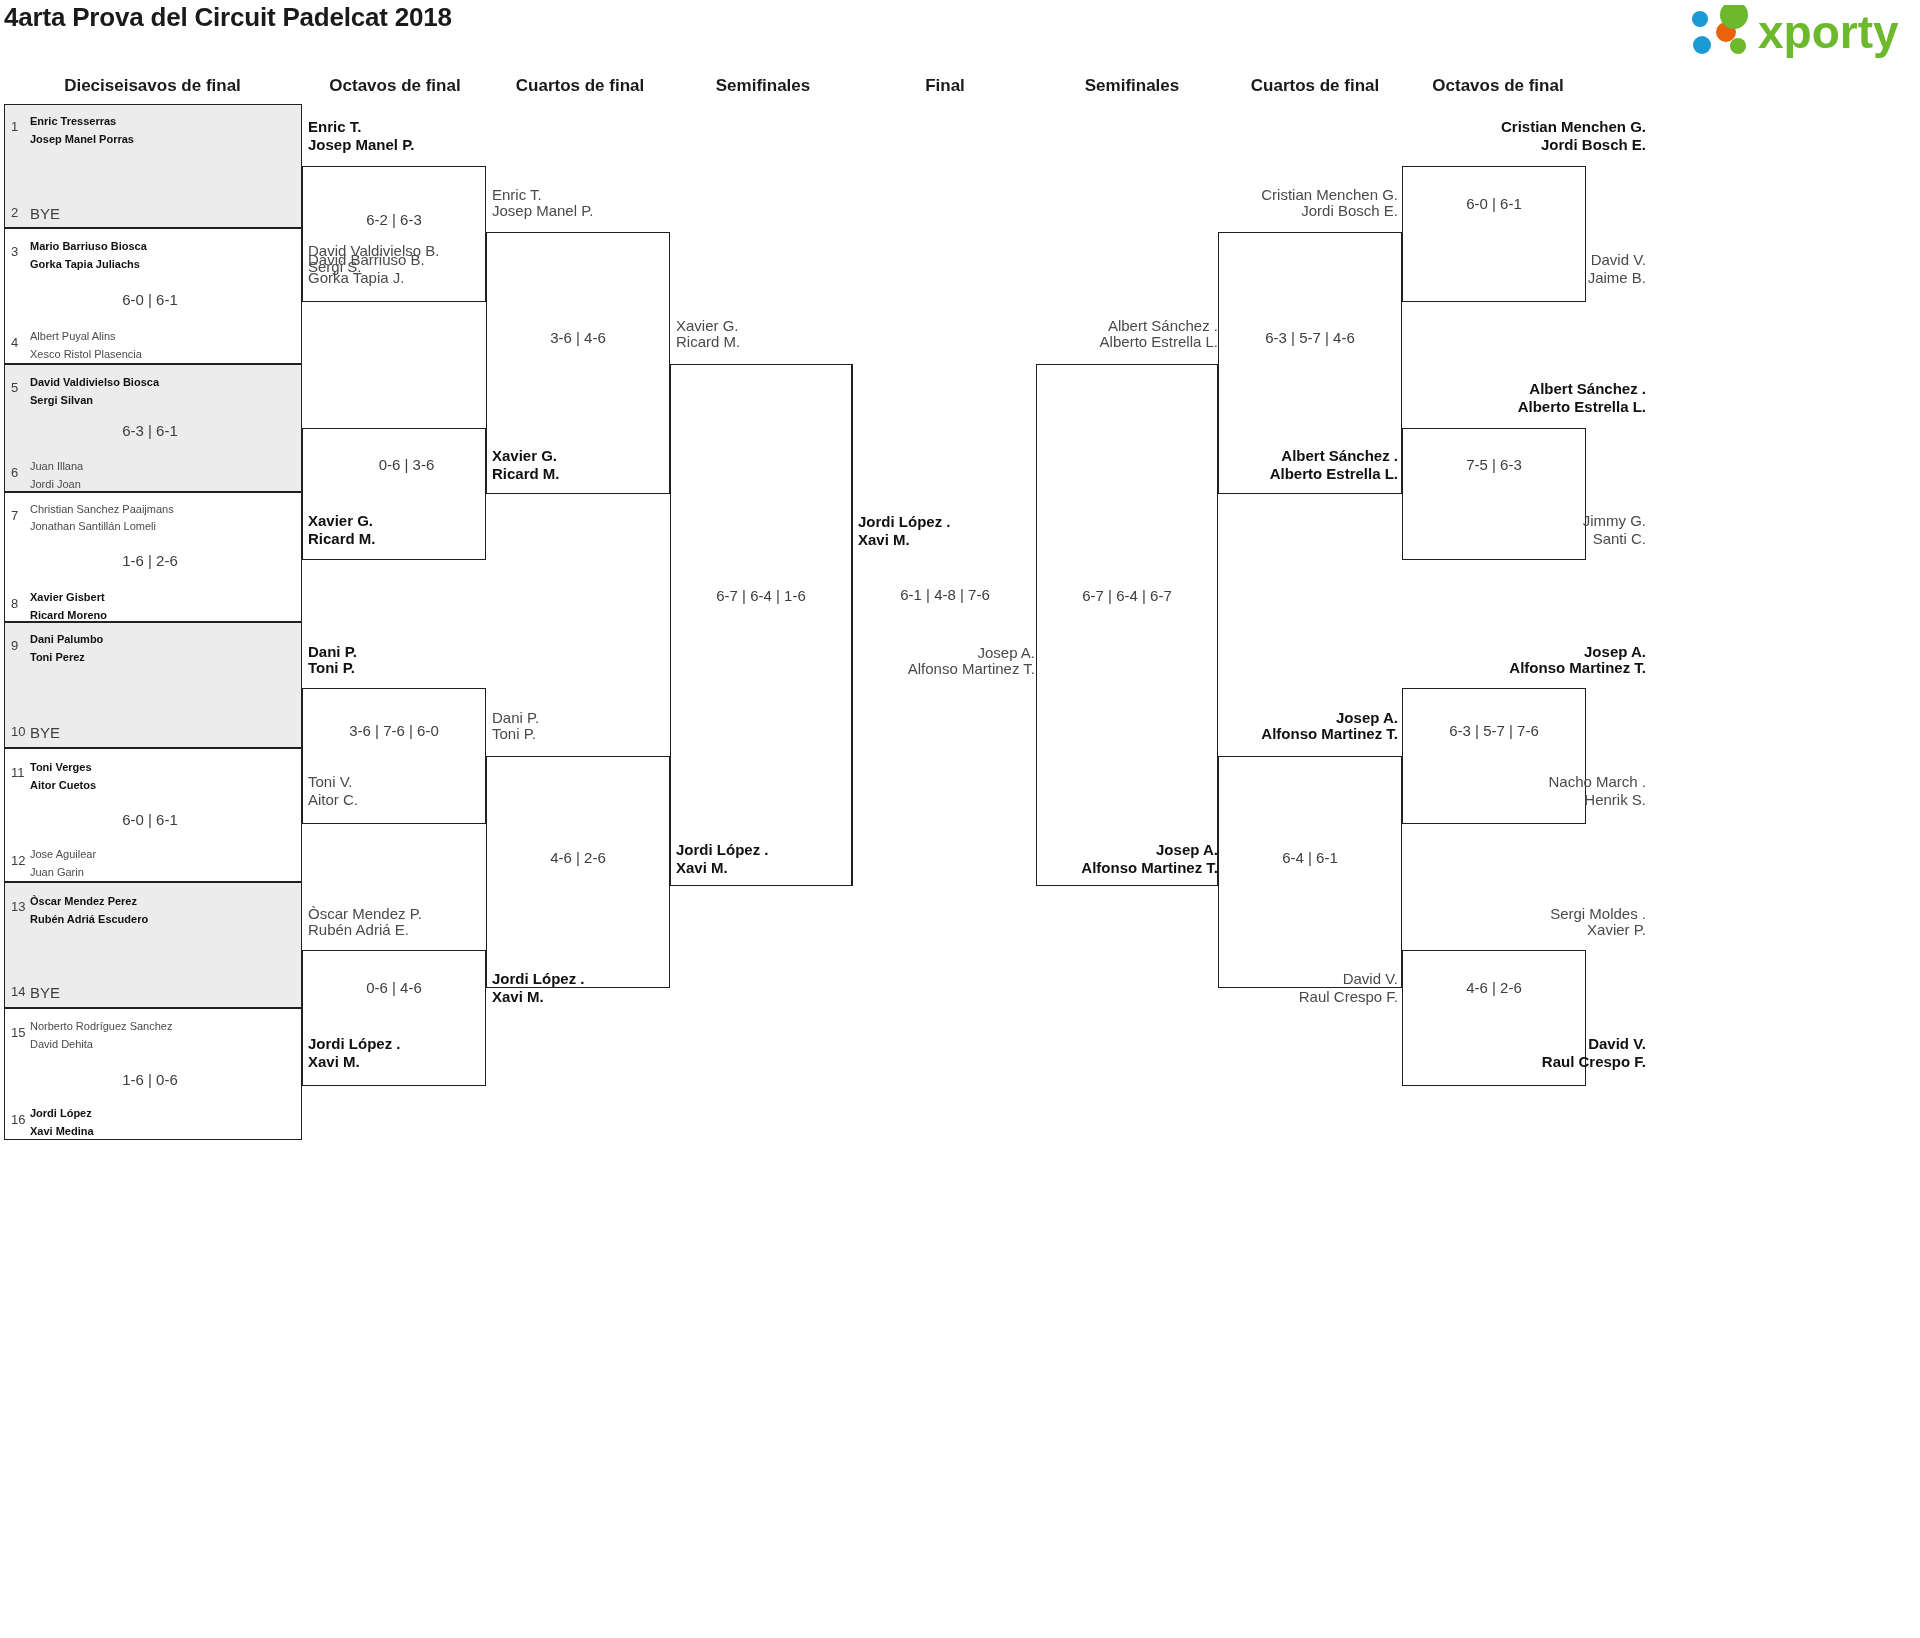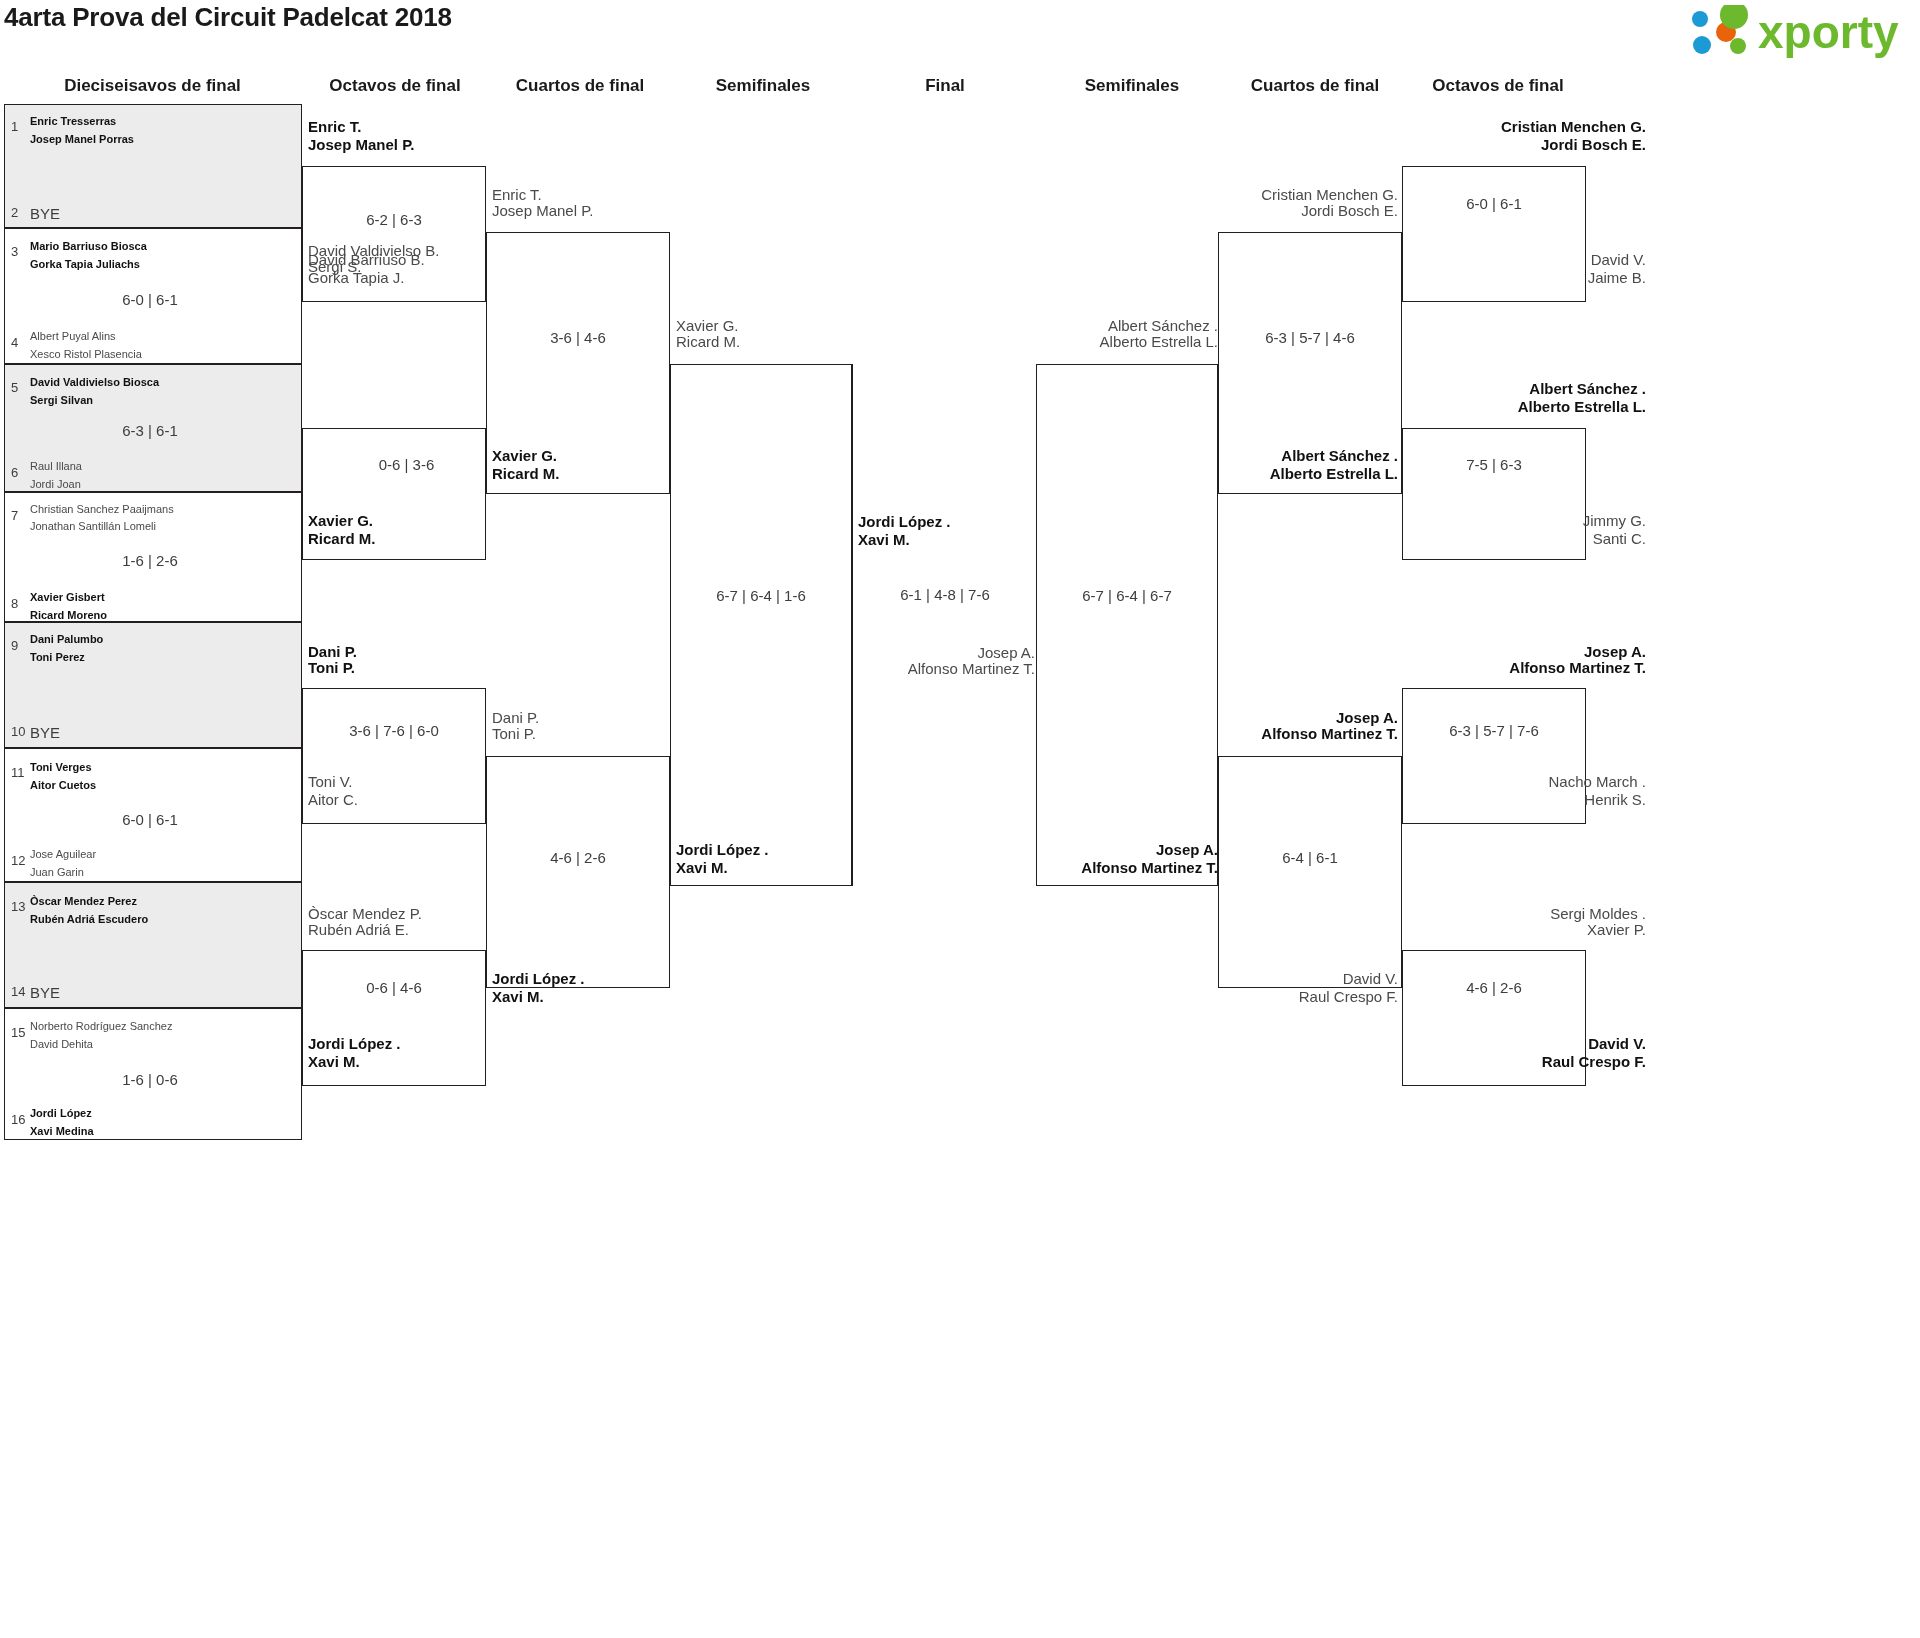--- a/index.html
+++ b/index.html
@@ -175,21 +175,21 @@
     <div class="seed-names lose" style="top:98px;">Albert Puyal Alins</div>
     <div class="seed-names lose" style="top:116px;">Xesco Ristol Plasencia</div>
     <div class="score" style="left:0px;top:62px;width:290px;">6-0 | 6-1</div>
   </div>
 
   <div class="seedbox shaded" style="left:4px;top:364px;width:298px;height:128px;">
     <div class="seed-num" style="top:15px;">5</div>
     <div class="seed-names win" style="top:8px;">David Valdivielso Biosca</div>
     <div class="seed-names win" style="top:26px;">Sergi Silvan</div>
     <div class="seed-num" style="top:100px;">6</div>
-    <div class="seed-names lose" style="top:92px;">Raul Illana</div>
+    <div class="seed-names lose" style="top:92px;">Juan Illana</div>
     <div class="seed-names lose" style="top:110px;">Jordi Joan</div>
     <div class="score" style="left:0px;top:57px;width:290px;">6-3 | 6-1</div>
   </div>
 
   <div class="seedbox" style="left:4px;top:492px;width:298px;height:130px;">
     <div class="seed-num" style="top:15px;">7</div>
     <div class="seed-names lose" style="top:7px;">Christian Sanchez Paaijmans</div>
     <div class="seed-names lose" style="top:24px;">Jonathan Santillán Lomeli</div>
     <div class="seed-num" style="top:103px;">8</div>
     <div class="seed-names win" style="top:95px;">Xavier Gisbert</div>

